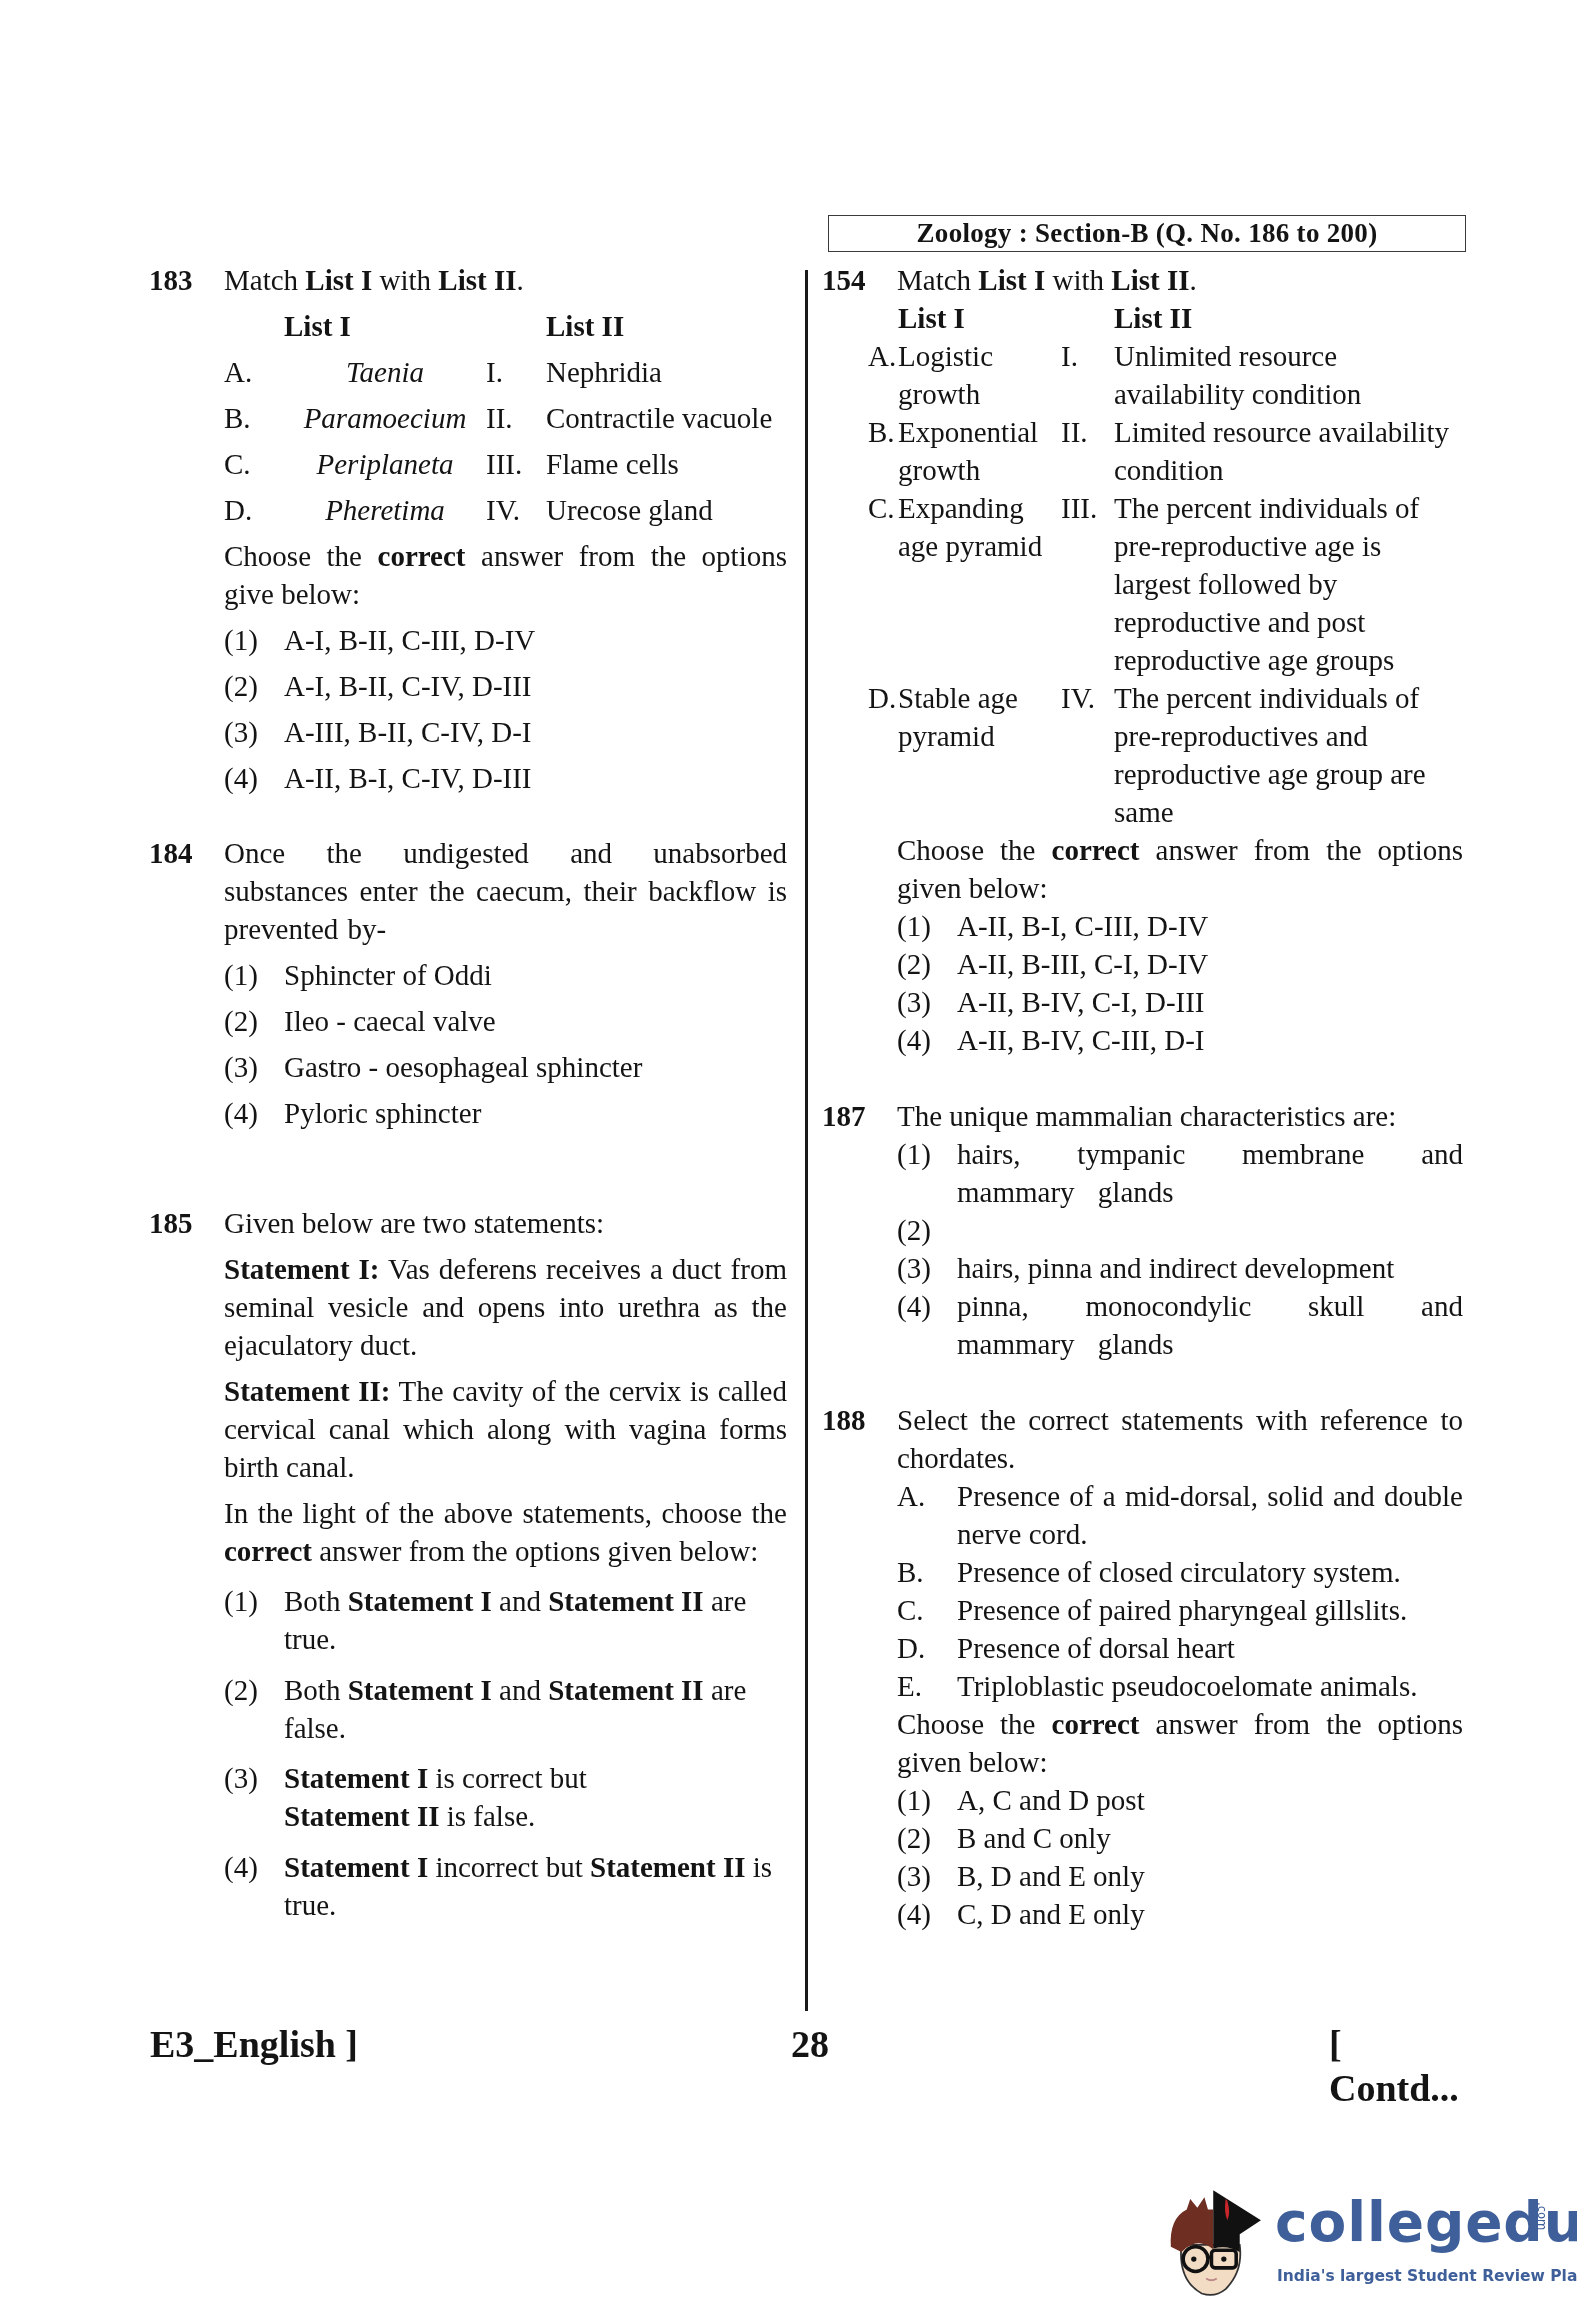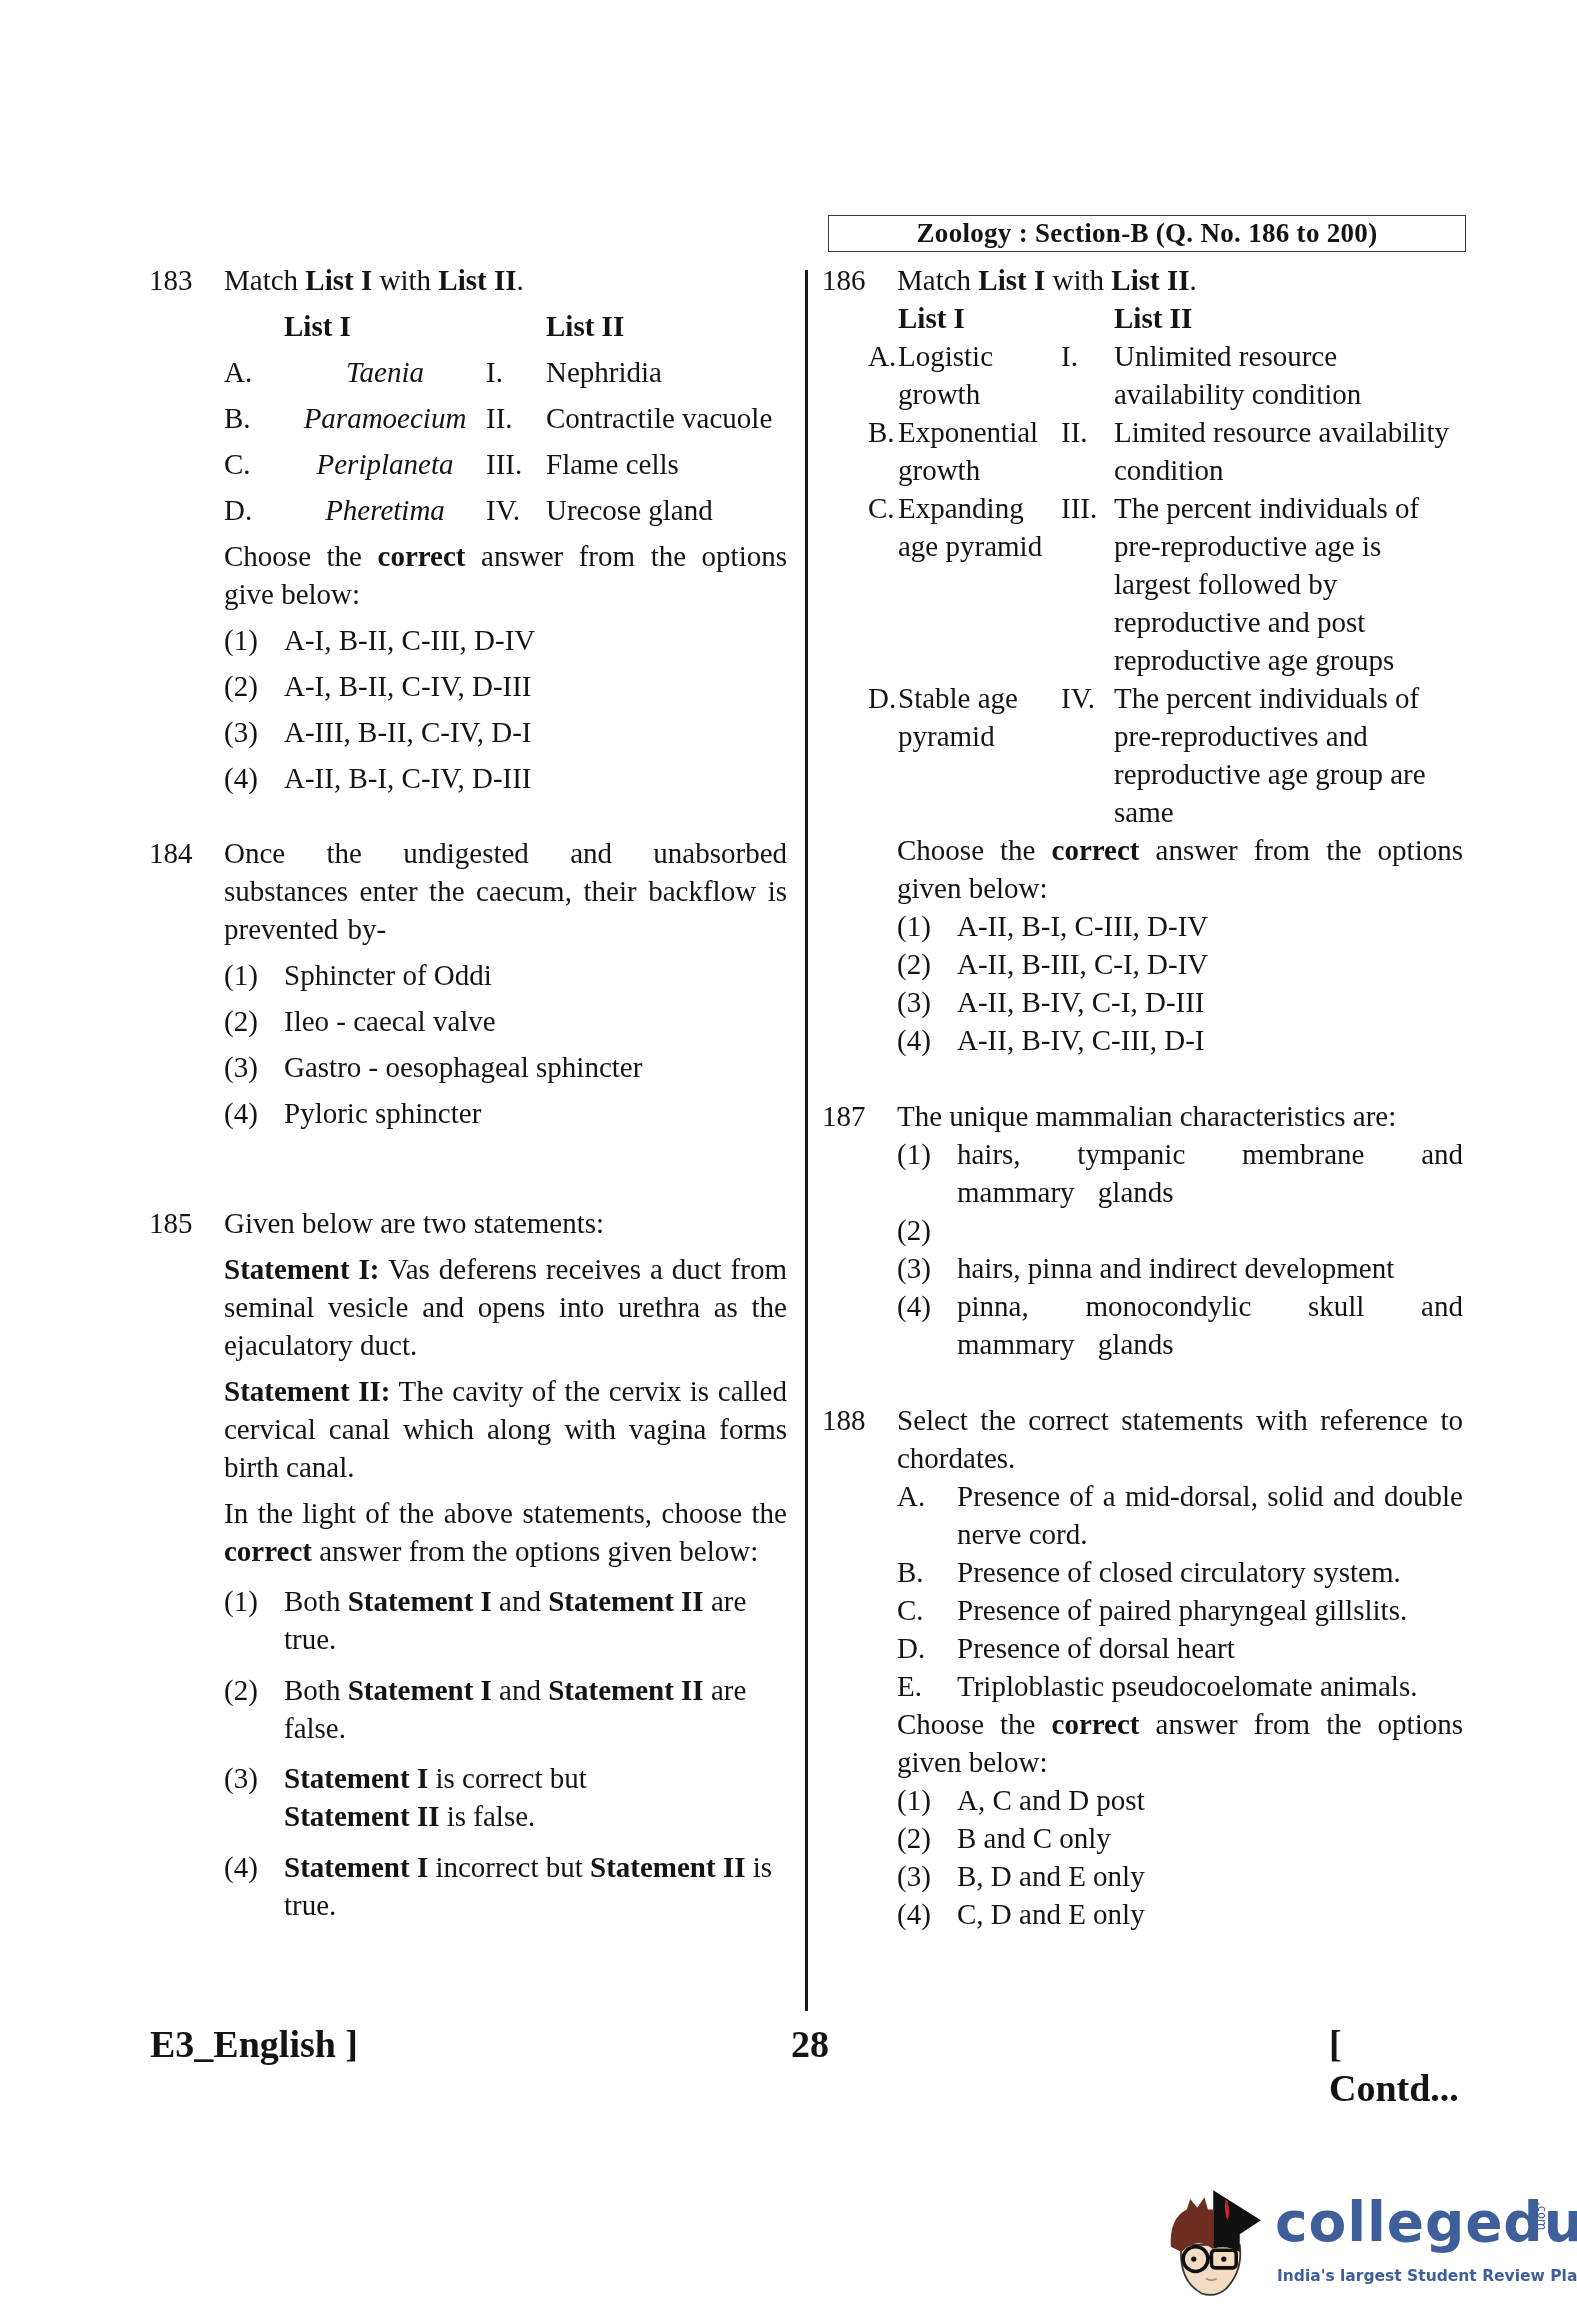--- a/index.html
+++ b/index.html
@@ -18,21 +18,21 @@
   }
   .divider {
     position: absolute; left: 805px; top: 270px; width: 2.7px; height: 1741px; background: #1a1a1a;
   }
 
   .col { position: absolute; font-size: 29px; line-height: 38px; }
   .col-left { left: 149px; top: 261px; width: 638px; }
   .col-right { left: 822px; top: 261px; width: 641px; }
 
   .q { position: relative; padding-left: 75px; }
-  .q-num { position: absolute; left: 0; top: 0; font-weight: normal; }
+  .q-num { position: absolute; left: 0; top: 0; font-weight: bold; }
   .b { font-weight: bold; }
   .i { font-style: italic; text-align: center; }
 
   
   .mt { display: grid; grid-template-columns: 60px 202px 60px auto; row-gap: 8px; margin-top: 8px; }
   .mt .h { font-weight: bold; }
   .para { margin-top: 8px; }
   .just { text-align: justify; text-align-last: left; }
   .opt { display: grid; grid-template-columns: 60px auto; margin-top: 8px; }
 
@@ -151,21 +151,21 @@
       <div class="opt" style="margin-top:12.4px;">
           <span>(4)</span>
           <span><span class="b">Statement I</span><span> incorrect but </span><span class="b">Statement II</span><span> is true.</span></span>
         </div>
     </div>
   </div>
 
   <div class="col col-right">
 
     <div class="q">
-      <span class="q-num">186</span>
+      <span class="q-num">154</span>
       <div><span>Match </span><span class="b">List I</span><span> with </span><span class="b">List II</span><span>.</span></div>
     </div>
     <div class="rt" style="margin-left:46px;">
       <span></span>
         <span class="h">List I</span>
       <span></span>
         <span class="h">List II</span>
 
       <span>A.</span>
         <span>Logistic growth</span>

